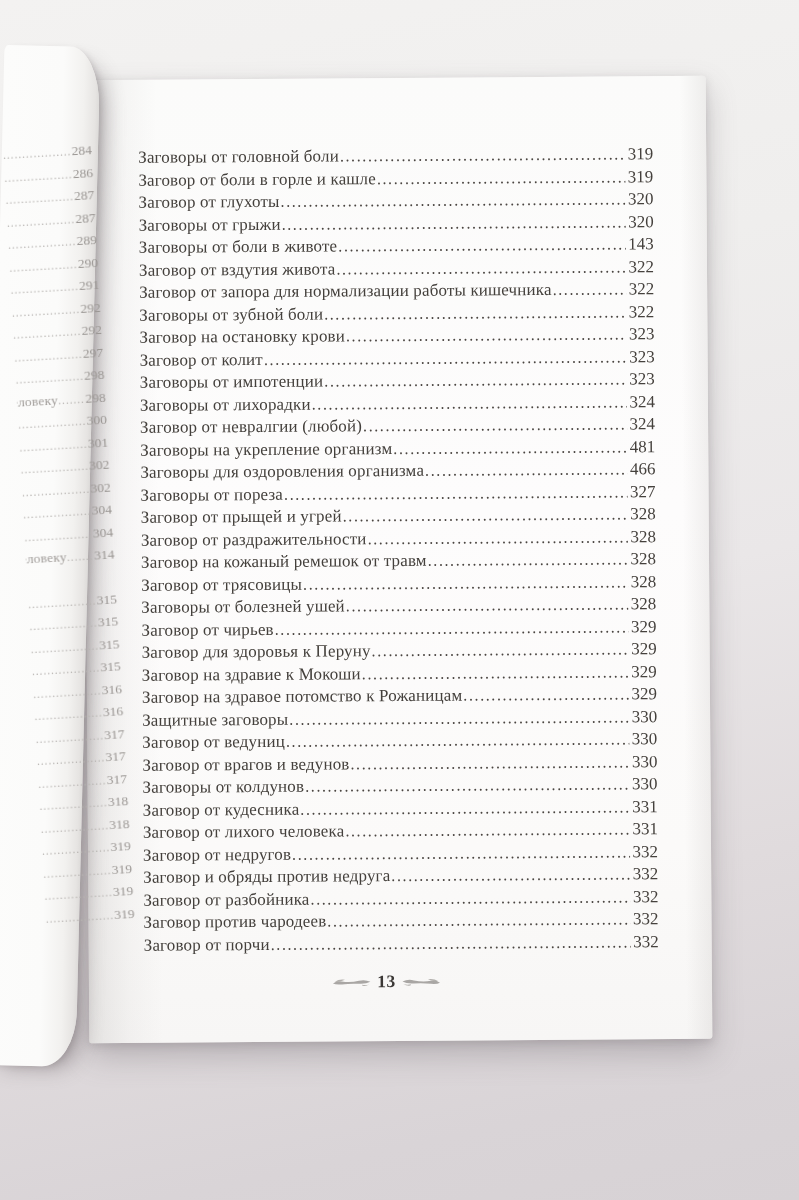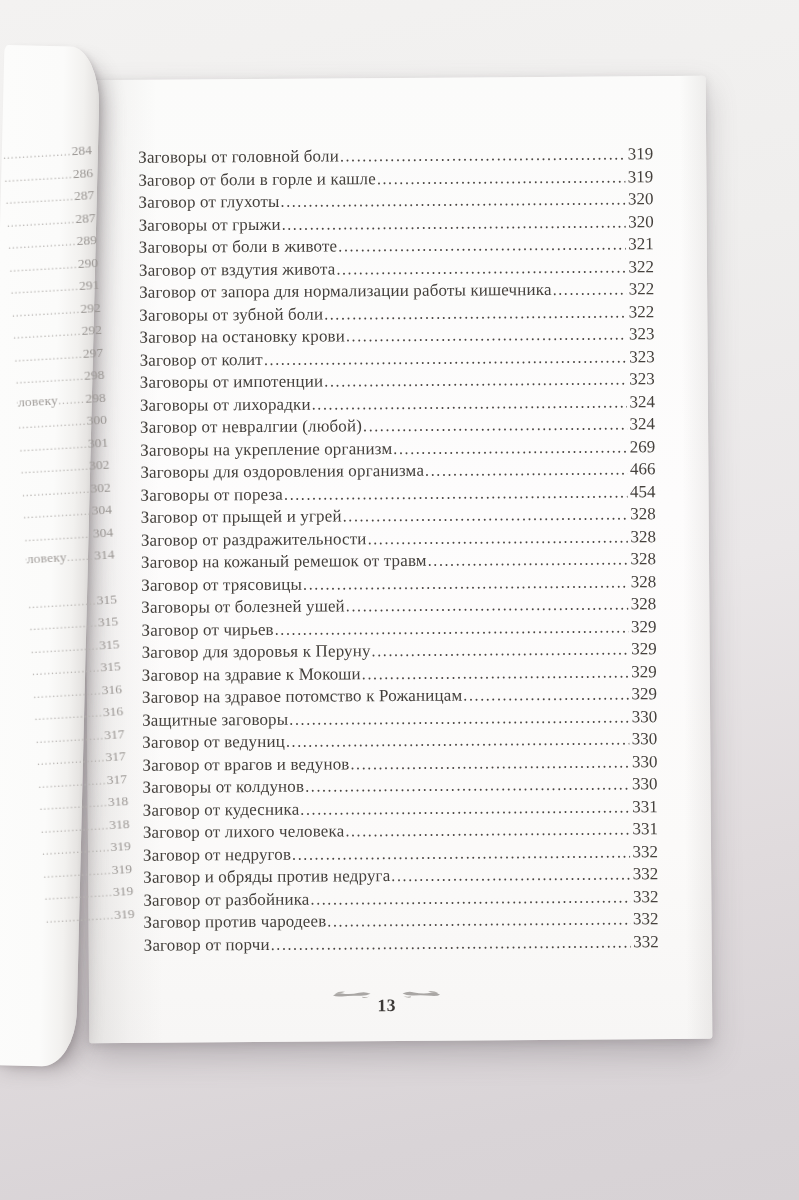--- a/index.html
+++ b/index.html
@@ -40,21 +40,21 @@
     content:"......................................................................................................................................................................................";
     letter-spacing:1.6px;font-size:16px;
   }
   .toc .p{flex:0 0 auto;padding-left:2px;color:#45413d;}
 
   .page-footer{
     position:absolute;left:0;right:0;top:893px;
     display:flex;align-items:center;justify-content:center;gap:5px;
     transform:translateX(-14px);
   }
-  .page-footer .num{font-weight:bold;font-size:17.5px;color:#3b3836;letter-spacing:.5px;margin-top:24px;}
+  .page-footer .num{font-weight:bold;font-size:17.5px;color:#3b3836;letter-spacing:.5px;}
   .flourish{width:40px;height:12px;opacity:.75;}
   .flourish.right{transform:scaleX(-1);}
 
   
   .page-curl{
     position:absolute;left:-8px;top:46px;width:96px;height:1020px;
     background:linear-gradient(90deg,#fcfcfb 0%,#fbfbfa 62%,#f2f1ef 84%,#e6e4e2 96%,#dddbd9 100%);
     border-radius:4px 30px 34px 10px / 8px 60px 56px 14px;
     transform:rotate(1.4deg);transform-origin:50% 50%;
     box-shadow:14px 10px 20px -8px rgba(104,96,100,.45),4px 2px 6px -2px rgba(104,96,100,.25);
@@ -106,21 +106,21 @@
 
   <li class="row">
     <span class="t">Заговоры от грыжи</span>
     <span class="dots"></span>
     <span class="p">320</span>
   </li>
 
   <li class="row">
     <span class="t">Заговоры от боли в животе</span>
     <span class="dots"></span>
-    <span class="p">321</span>
+    <span class="p">143</span>
   </li>
 
   <li class="row">
     <span class="t">Заговор от вздутия живота</span>
     <span class="dots"></span>
     <span class="p">322</span>
   </li>
 
   <li class="row">
     <span class="t">Заговор от запора для нормализации работы кишечника</span>
@@ -160,33 +160,33 @@
 
   <li class="row">
     <span class="t">Заговор от невралгии (любой)</span>
     <span class="dots"></span>
     <span class="p">324</span>
   </li>
 
   <li class="row">
     <span class="t">Заговоры на укрепление организм</span>
     <span class="dots"></span>
-    <span class="p">269</span>
+    <span class="p">481</span>
   </li>
 
   <li class="row">
     <span class="t">Заговоры для оздоровления организма</span>
     <span class="dots"></span>
     <span class="p">466</span>
   </li>
 
   <li class="row">
     <span class="t">Заговоры от пореза</span>
     <span class="dots"></span>
-    <span class="p">454</span>
+    <span class="p">327</span>
   </li>
 
   <li class="row">
     <span class="t">Заговор от прыщей и угрей</span>
     <span class="dots"></span>
     <span class="p">328</span>
   </li>
 
   <li class="row">
     <span class="t">Заговор от раздражительности</span>

